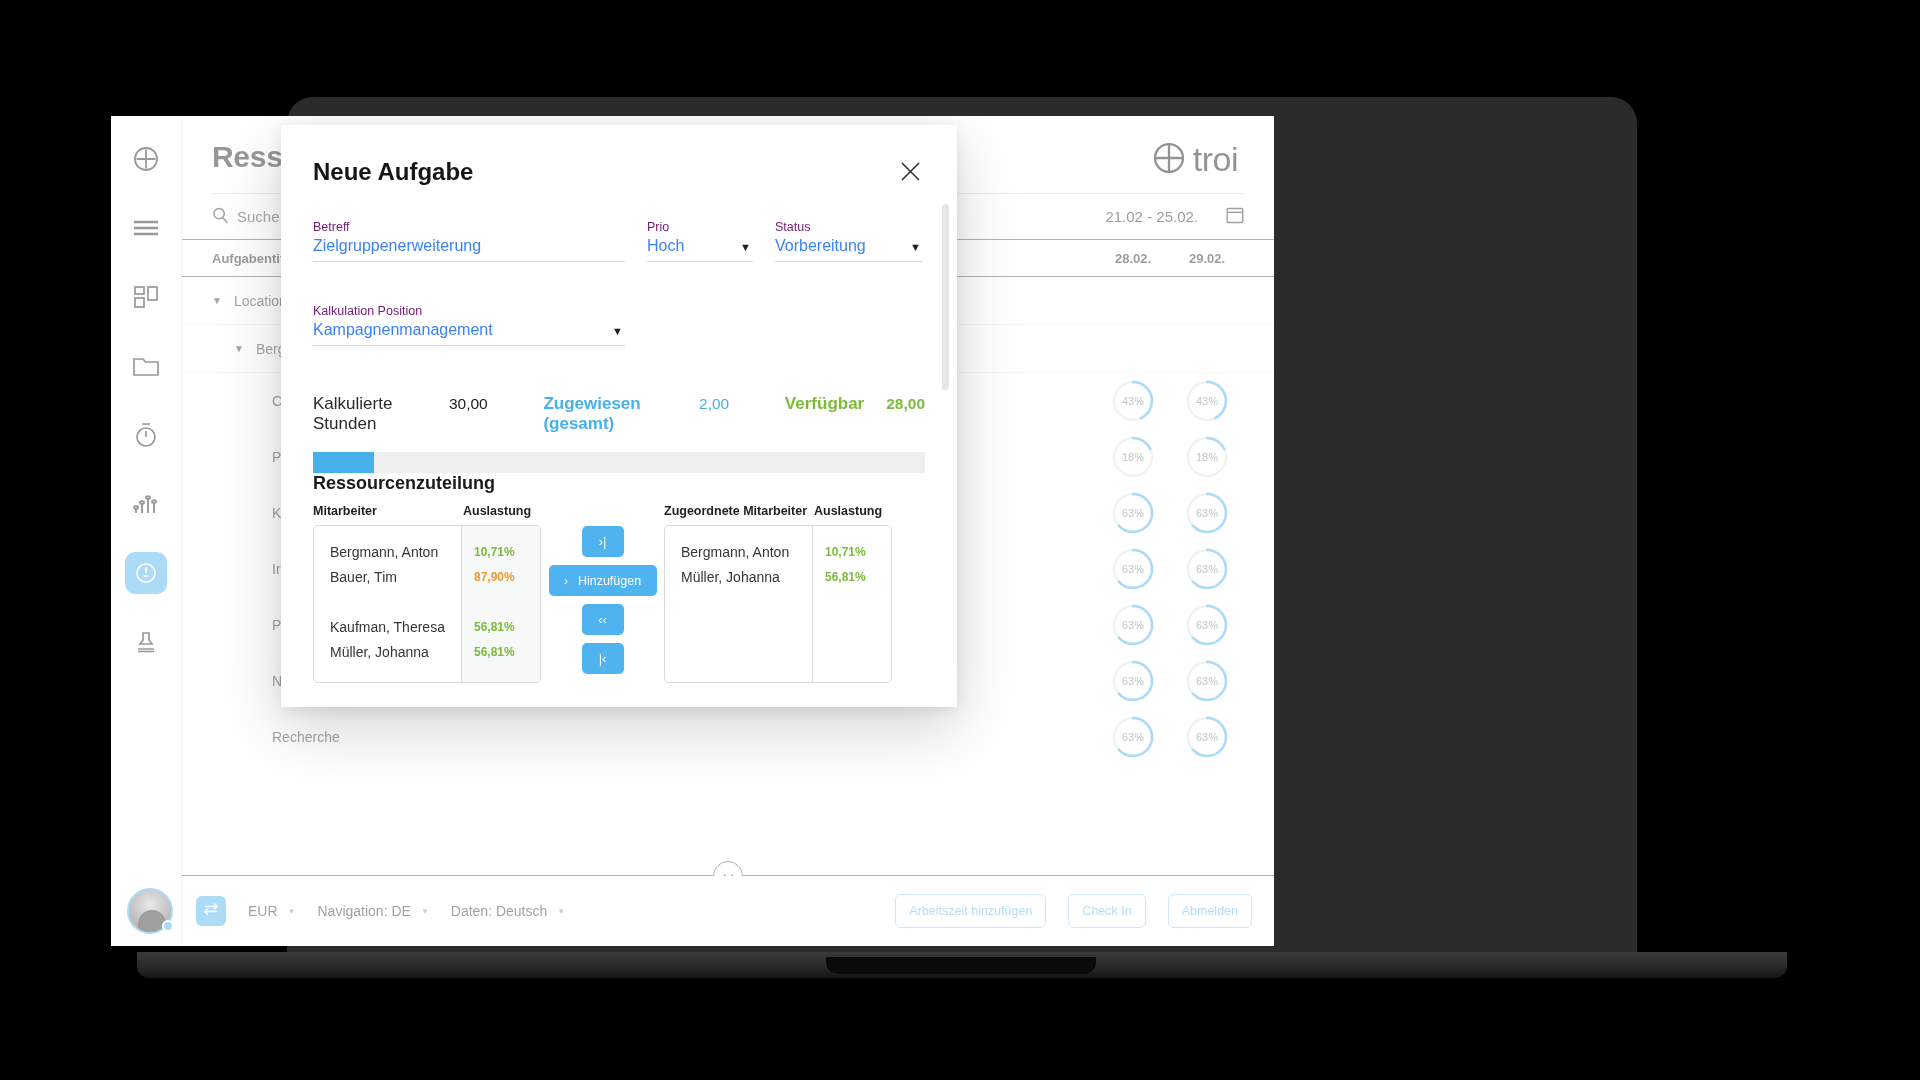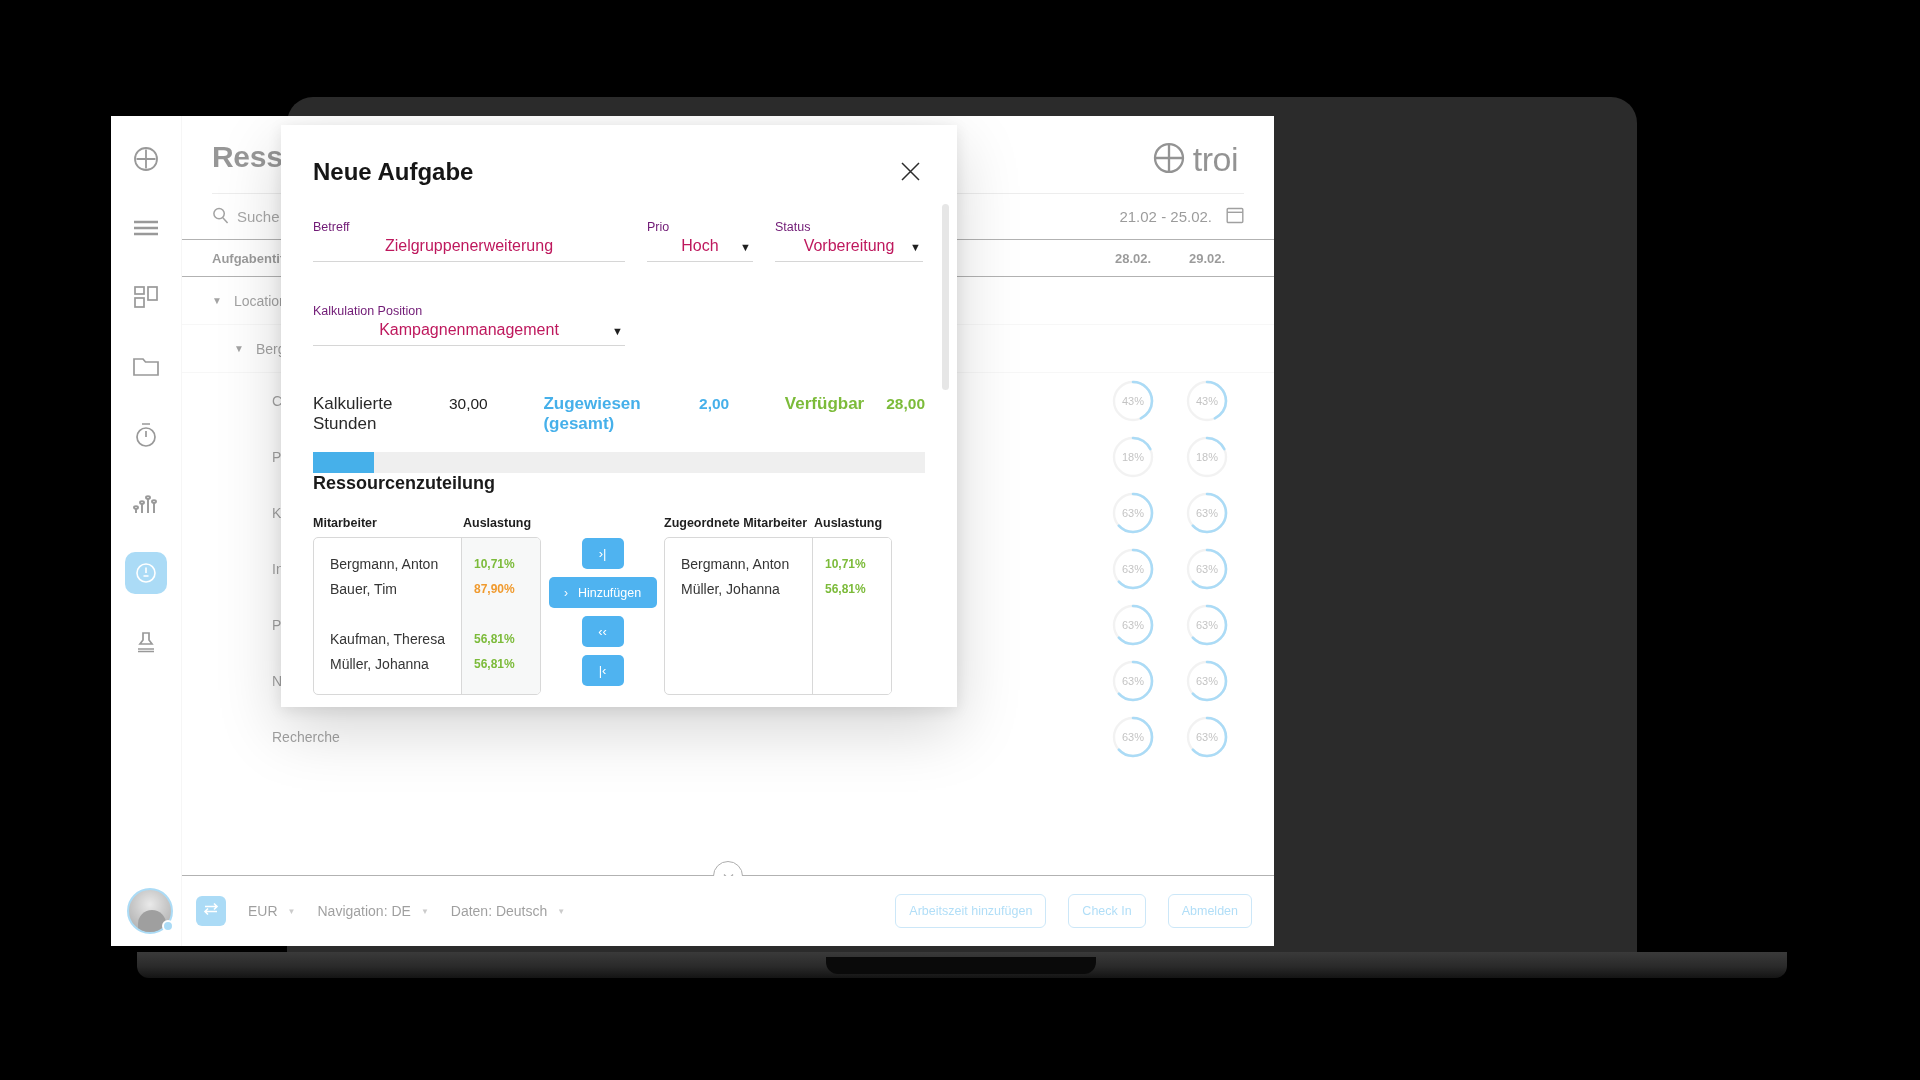--- a/index.html
+++ b/index.html
@@ -79,21 +79,21 @@
 
   .rule { height: 1px; background: #d8d8d8; margin: 14px 30px 0 30px; }
 
   .toolbar {
     display: flex; align-items: center; gap: 26px;
     padding: 12px 30px 12px 30px;
     font-size: 15px; color: #3a3a3a;
   }
   .tb-item { display: flex; align-items: center; gap: 8px; cursor: pointer; }
   .tb-spacer { flex: 1; }
-  .daterange { display: flex; align-items: center; gap: 14px; font-size: 15px; color:#222; }
+  .daterange { display: flex; align-items: center; gap: 28px; font-size: 15px; color:#222; }
 
   .thead {
     display: flex; align-items: center;
     padding: 0 30px; height: 38px;
     border-top: 1px solid #555; border-bottom: 1px solid #555;
     font-size: 13px; font-weight: 700; color: #1f1f1f;
   }
   .th-title { width: 300px; }
   .th-mid { flex: 1; }
   .th-date { width: 74px; text-align: center; }
@@ -202,54 +202,54 @@
     position: absolute; right: 8px; top: 18px; bottom: 10px; width: 7px;
   }
   .modal-scroll-thumb {
     position: absolute; top: 0; width: 7px; height: 186px;
     background: #e6e6e6; border-radius: 4px;
   }
 
   .form-row { display: flex; gap: 22px; }
   .field { position: relative; padding-bottom: 6px; border-bottom: 1px solid #d6d6d6; }
   .field-label { font-size: 12.5px; color: #701a75; margin-bottom: 3px; }
-  .field-value { font-size: 16px; color: #be185d; text-align: center; }
+  .field-value { font-size: 16px; color: #3b82f6; }
   .field-caret { position: absolute; right: 2px; bottom: 8px; font-size: 11px; color: #1f1f1f; }
   .field-cal { position: absolute; right: 0px; bottom: 5px; color: #3a3a3a; line-height: 0; }
   .f-betreff { flex: 0 0 312px; }
   .f-prio { flex: 0 0 106px; }
   .f-status { flex: 0 0 148px; }
   .f-kalk { flex: 0 0 312px; }
   .f-lauf { flex: 0 0 276px; margin-left: 32px; }
 
   .row2 { margin-top: 42px; }
 
   .hours-row {
     margin-top: 48px;
     display: flex; align-items: baseline;
   }
   .h-label { font-size: 17px; color: #2a2a2a; }
   .h-val { font-size: 15.5px; color: #1d1d1d; margin-left: 22px; }
   .h-gap1 { width: 72px; }
   .h-gap2 { width: 72px; }
   .h-label.blue { color: #46b0ea; font-weight: 600; }
-  .h-val.blue { color: #46b0ea; font-weight: 700; }
+  .h-val.blue { color: #46b0ea; font-weight: 400; }
   .h-label.green { color: #7cbb3a; font-weight: 600; }
   .h-val.green { color: #7cbb3a; font-weight: 700; }
 
   .progress {
     margin-top: 18px;
     height: 21px; background: #efefef; width: 100%;
     position: relative; overflow: hidden;
   }
   .progress-fill { height: 100%; background: #46b0ea; }
 
   .section-title { font-size: 18px; font-weight: 700; color: #1a1a1a; }
 
-  .transfer { margin-top: 22px; display: flex; align-items: flex-start; }
+  .transfer { margin-top: 10px; display: flex; align-items: flex-start; }
   .tcol { width: 228px; }
   .tcol-head { display: flex; font-size: 12.5px; font-weight: 700; color: #1f1f1f; padding-bottom: 7px; }
   .tch-name { flex: 1; }
   .tch-load { width: 78px; text-align: left; }
   .tbox {
     height: 158px; border: 1px solid #d8d8d8; border-radius: 5px;
     display: flex; overflow: hidden;
   }
   .tbox-names { flex: 1; padding: 14px 0 0 16px; border-right: 1px solid #d8d8d8; }
   .tbox-loads { width: 78px; padding: 14px 0 0 12px; background: #f7f8f8; }

